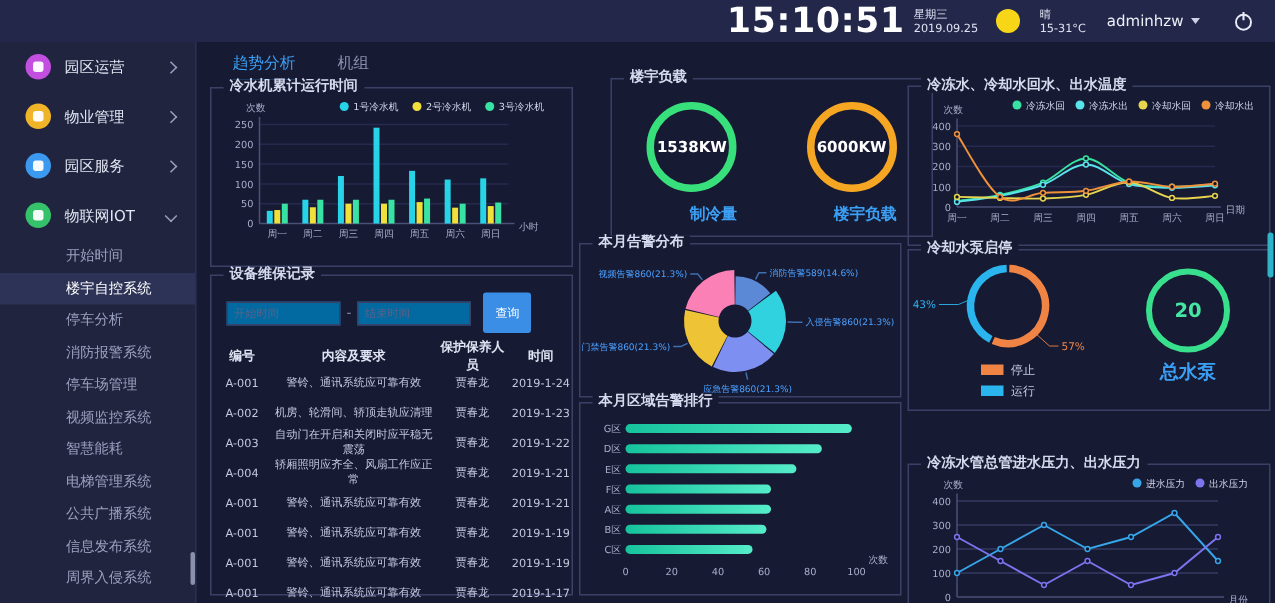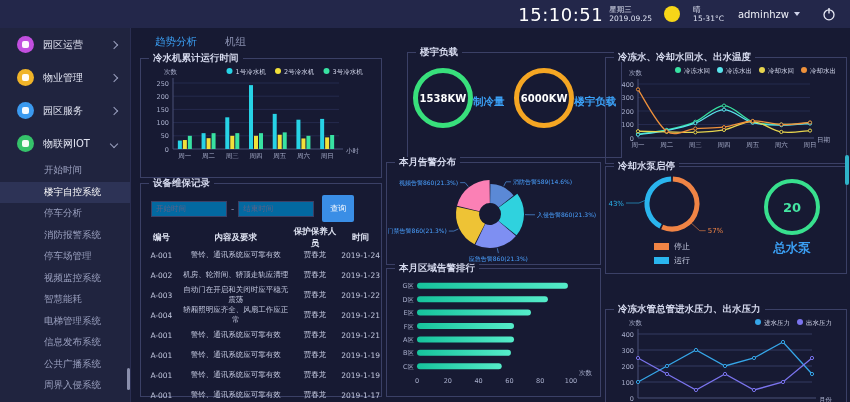--- a/index.html
+++ b/index.html
@@ -6,21 +6,21 @@
   body{
     width:850px;height:402px;overflow:hidden;position:relative;
     background:#171a33;font-family:"DejaVu Sans","Liberation Sans",sans-serif;
     -webkit-font-smoothing:antialiased;
   }
   
   .header{position:absolute;top:0;left:0;right:0;height:28px;background:#23274a;
     display:flex;align-items:center;z-index:5;}
   .app-title{margin-left:10px;font-size:13px;font-weight:bold;color:#f2f4fb;letter-spacing:1.5px;}
   .h-right{margin-left:auto;display:flex;align-items:center;}
-  .clock{font-size:18px;font-weight:normal;color:#ffffff;letter-spacing:0.5px;}
+  .clock{font-size:23px;font-weight:bold;color:#ffffff;letter-spacing:0.5px;}
   .datecol{margin-left:6px;font-size:7.5px;color:#dfe3f2;line-height:1.25;}
   .sun{width:16px;height:16px;border-radius:50%;background:#f7d618;margin:0 7px 0 12px;}
   .user{margin-left:14px;font-size:10px;color:#eef0f8;display:flex;align-items:center;cursor:pointer;}
   .caret{width:0;height:0;border-left:3.5px solid transparent;border-right:3.5px solid transparent;
     border-top:4px solid #cfd3ea;margin-left:5px;}
   .power{margin:0 14px 0 22px;cursor:pointer;display:flex;align-items:center;}
   
   .sidebar{position:absolute;top:28px;left:0;width:130px;bottom:0;background:#20243f;
     border-right:1px solid #2a2e52;z-index:4;}
   .side-group{height:33px;display:flex;align-items:center;padding-left:17px;position:relative;cursor:pointer;}
@@ -58,21 +58,21 @@
     color:#c2c7de;font-size:7.5px;padding:0 4px;outline:none;}
   .maint-search input::placeholder{color:#5b6288;}
   .dash{color:#8a90b0;font-size:9px;margin:0 4px;}
   .maint-search button{margin-left:8px;width:32px;height:27px;background:#3a8ee6;color:#fff;
     border:none;border-radius:2px;font-size:8px;cursor:pointer;padding:0;}
   .tgrid{display:grid;grid-template-columns:17% 45% 21% 17%;align-items:center;text-align:center;}
   .thead{font-size:8.5px;font-weight:bold;color:#dfe3f2;height:19px;margin-top:4px;}
   .trow{font-size:7.5px;color:#c2c7de;height:20px;}
   
   .rings{display:flex;justify-content:space-around;padding-top:15px;}
-  .ring-item{display:flex;flex-direction:row;align-items:center;}
+  .ring-item{display:flex;flex-direction:column;align-items:flex-end;}
   .ring{width:50px;height:50px;border-radius:50%;display:flex;align-items:center;justify-content:center;}
   .ring-value{font-size:10px;font-weight:bold;color:#ffffff;}
   .ring-label{margin-top:8px;font-size:10.5px;font-weight:bold;color:#3ba0f5;}
   
   .pump-wrap{display:flex;height:100%;}
   .pump-left{width:132px;display:flex;flex-direction:column;align-items:center;}
   .pump-legend{font-size:8px;color:#c8cde2;}
   .pl-row{display:flex;align-items:center;margin-bottom:3px;}
   .pl-swatch{width:15px;height:7px;margin-right:5px;}
   .pump-right{flex:1;display:flex;flex-direction:column;align-items:center;padding-top:12px;}
@@ -143,22 +143,22 @@
     </div>
   <div>
       <div class="sub-item">开始时间</div>
       <div class="sub-item active">楼宇自控系统</div>
       <div class="sub-item">停车分析</div>
       <div class="sub-item">消防报警系统</div>
       <div class="sub-item">停车场管理</div>
       <div class="sub-item">视频监控系统</div>
       <div class="sub-item">智慧能耗</div>
       <div class="sub-item">电梯管理系统</div>
+      <div class="sub-item">公共广播系统</div>
       <div class="sub-item">信息发布系统</div>
-      <div class="sub-item">公共广播系统</div>
       <div class="sub-item">周界入侵系统</div>
       <div class="sub-item">出入口控制系统</div>
     </div>
   <div class="side-thumb"></div>
 </div>
 
 <div class="content">
   <div class="tabs">
     <div class="tab active">趋势分析</div>
     <div class="tab">机组</div>

